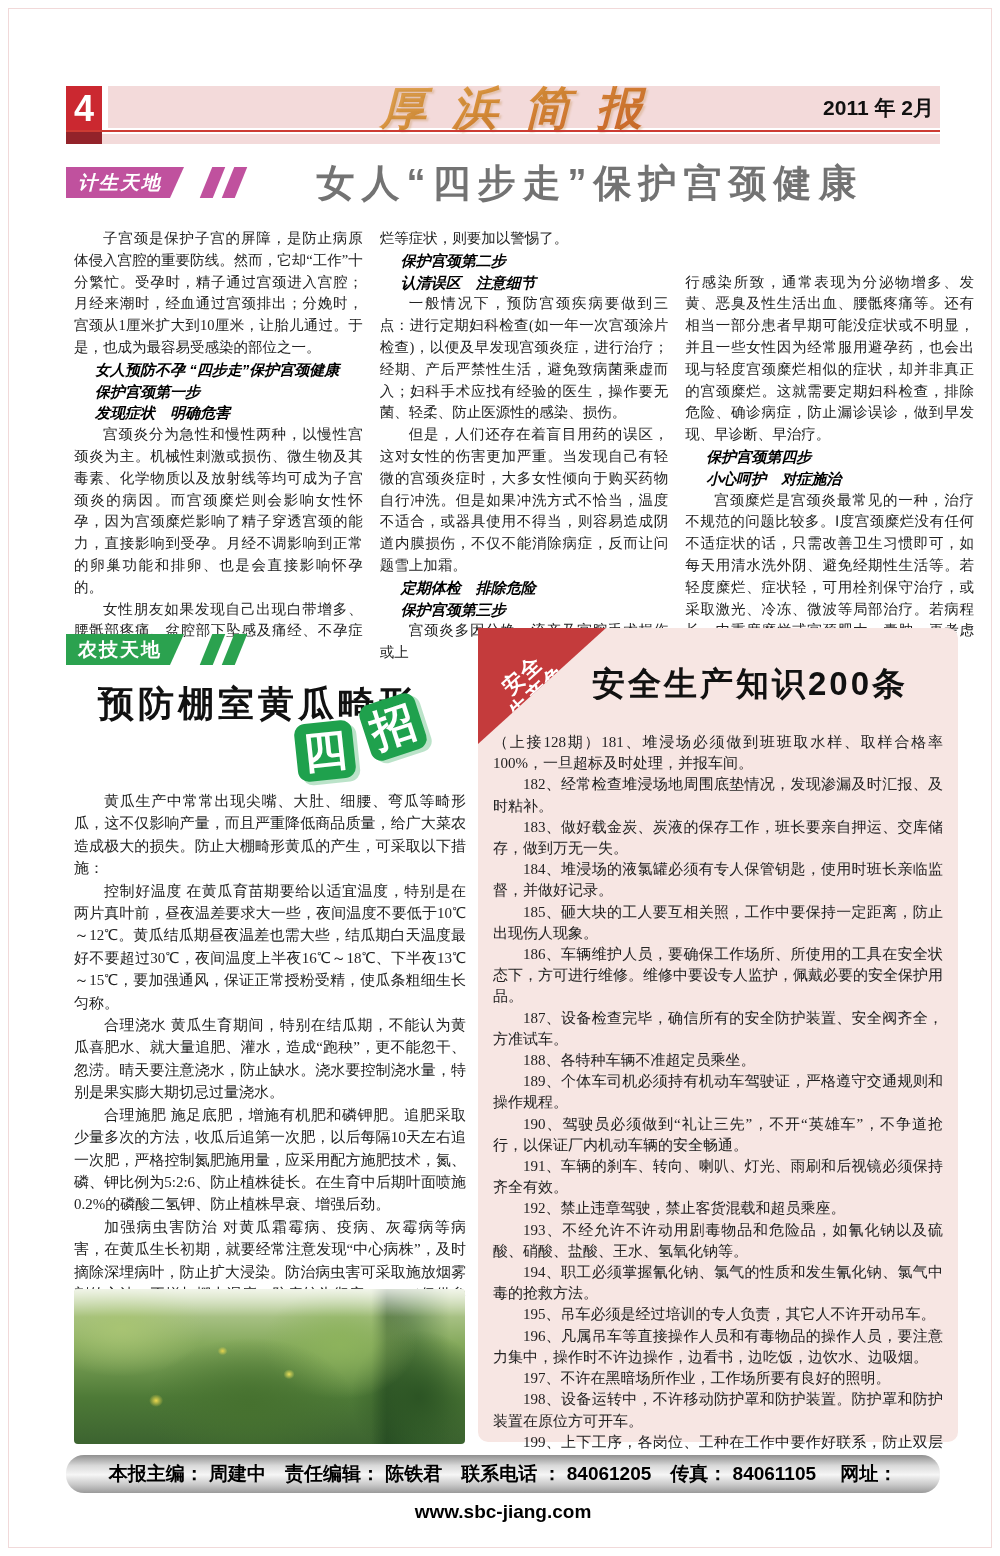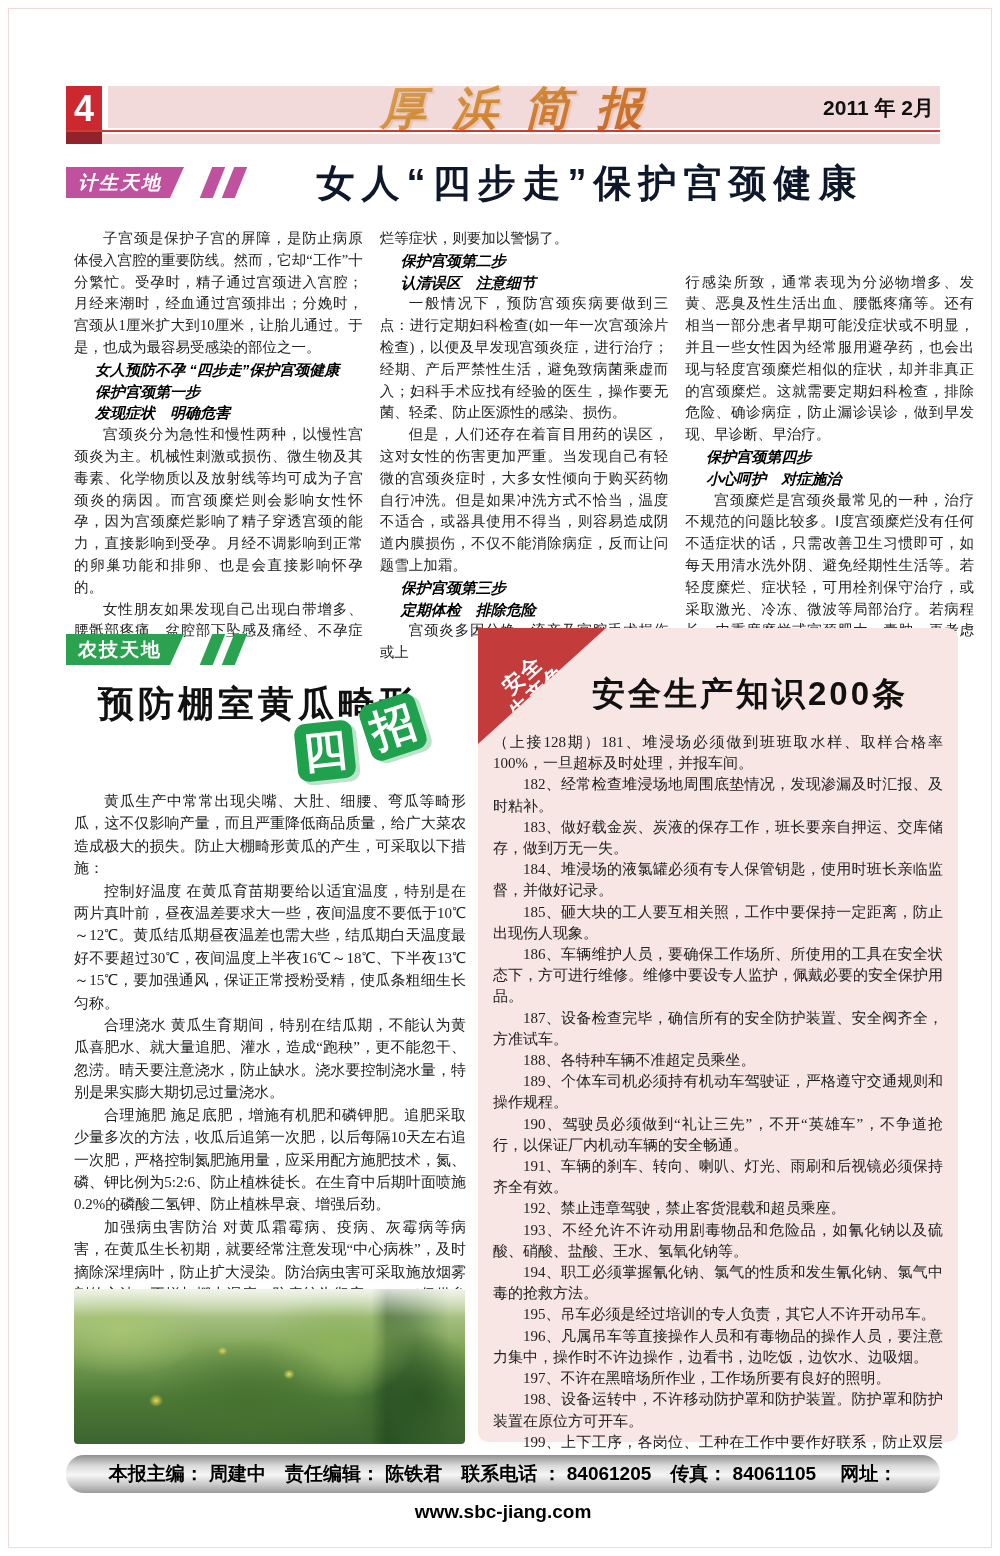--- a/index.html
+++ b/index.html
@@ -31,21 +31,21 @@
     clip-path:polygon(0 0,100% 0,calc(100% - 14px) 100%,0 100%);}
   .tag-health{left:66px;top:167px;background:#c0519e;font-style:italic;}
   .tag-agri{left:66px;top:634px;background:#2ba24f;}
   .stripe{width:13px;height:31px;transform:skewX(-22deg);}
   .st-h{background:#c0519e;top:167px;}
   .st-a{background:#2ba24f;top:634px;}
   .s1{left:206px;} .s2{left:228px;}
 
   
   .health-title{left:235px;top:158px;width:710px;text-align:center;
-    font-size:38px;font-weight:bold;letter-spacing:7px;color:#0f172a;}
+    font-size:38px;font-weight:bold;letter-spacing:7px;color:#737373;}
   .cols{left:74px;top:228px;width:900px;display:flex;gap:17px;align-items:flex-end;}
   .col{flex:1;font-family:"Liberation Serif",serif;font-size:14.5px;line-height:21.8px;
     text-align:justify;text-justify:inter-ideograph;color:#222;}
   .col p{margin:0;text-indent:2em;}
   .col p.cont{text-indent:0;}
   .col h4{margin:0;font-family:"Liberation Sans",sans-serif;font-size:15px;
     font-weight:bold;text-indent:1.4em;line-height:21.8px;color:#000;font-style:italic;}
 
   
   .agri-title{left:98px;top:680px;font-size:36px;font-weight:bold;letter-spacing:4px;color:#111;}
@@ -74,21 +74,21 @@
   .photo-haze{position:absolute;left:0;top:0;right:0;height:28px;
     background:linear-gradient(180deg,rgba(255,255,255,0.75),rgba(255,255,255,0));}
 
   
   .panel{left:478px;top:628px;width:480px;height:814px;background:#f7e6e3;border-radius:10px;}
   .corner{position:absolute;left:0;top:0;width:128px;height:116px;background:#c43b3c;
     clip-path:polygon(0 0,100% 0,0 100%);}
   .corner-text{position:absolute;left:-6px;top:32px;width:116px;text-align:center;
     transform:rotate(-42deg);color:#fff;font-weight:bold;font-size:21px;line-height:23px;
     letter-spacing:2px;}
-  .panel-title{position:absolute;left:92px;top:44px;width:360px;text-align:center;
+  .panel-title{position:absolute;left:92px;top:34px;width:360px;text-align:center;
     font-size:33px;font-weight:bold;letter-spacing:3px;color:#111;}
   .panel-list{position:absolute;left:15px;top:104px;width:450px;
     font-family:"Liberation Serif",serif;font-size:15px;line-height:21.2px;
     text-align:justify;color:#222;}
   .panel-list p{margin:0;text-indent:2em;}
   .panel-list p:first-child{text-indent:0;}
 
   
   .footer{left:66px;top:1455px;width:874px;height:38px;line-height:38px;text-align:center;
     font-size:19px;font-weight:bold;color:#000;
@@ -121,22 +121,22 @@
     <h4>发现症状　明确危害</h4>
     <p>宫颈炎分为急性和慢性两种，以慢性宫颈炎为主。机械性刺激或损伤、微生物及其毒素、化学物质以及放射线等均可成为子宫颈炎的病因。而宫颈糜烂则会影响女性怀孕，因为宫颈糜烂影响了精子穿透宫颈的能力，直接影响到受孕。月经不调影响到正常的卵巢功能和排卵、也是会直接影响怀孕的。</p>
     <p>女性朋友如果发现自己出现白带增多、腰骶部疼痛、盆腔部下坠感及痛经、不孕症和宫颈糜</p>
   </div>
   <div class="col">
     <p class="cont">烂等症状，则要加以警惕了。</p>
     <h4>保护宫颈第二步</h4>
     <h4>认清误区　注意细节</h4>
     <p>一般情况下，预防宫颈疾病要做到三点：进行定期妇科检查(如一年一次宫颈涂片检查)，以便及早发现宫颈炎症，进行治疗；经期、产后严禁性生活，避免致病菌乘虚而入；妇科手术应找有经验的医生，操作要无菌、轻柔、防止医源性的感染、损伤。</p>
     <p>但是，人们还存在着盲目用药的误区，这对女性的伤害更加严重。当发现自己有轻微的宫颈炎症时，大多女性倾向于购买药物自行冲洗。但是如果冲洗方式不恰当，温度不适合，或器具使用不得当，则容易造成阴道内膜损伤，不仅不能消除病症，反而让问题雪上加霜。</p>
+    <h4>定期体检　排除危险</h4>
     <h4>保护宫颈第三步</h4>
-    <h4>定期体检　排除危险</h4>
     <p>宫颈炎多因分娩、流产及宫腔手术损伤或上</p>
   </div>
   <div class="col">
     <p class="cont">行感染所致，通常表现为分泌物增多、发黄、恶臭及性生活出血、腰骶疼痛等。还有相当一部分患者早期可能没症状或不明显，并且一些女性因为经常服用避孕药，也会出现与轻度宫颈糜烂相似的症状，却并非真正的宫颈糜烂。这就需要定期妇科检查，排除危险、确诊病症，防止漏诊误诊，做到早发现、早诊断、早治疗。</p>
     <h4>保护宫颈第四步</h4>
     <h4>小心呵护　对症施治</h4>
     <p>宫颈糜烂是宫颈炎最常见的一种，治疗不规范的问题比较多。Ⅰ度宫颈糜烂没有任何不适症状的话，只需改善卫生习惯即可，如每天用清水洗外阴、避免经期性生活等。若轻度糜烂、症状轻，可用栓剂保守治疗，或采取激光、冷冻、微波等局部治疗。若病程长、中重度糜烂或宫颈肥大、囊肿，再考虑数码LEEP刀等微创手术治疗。</p>
   </div>
 </div>
 

